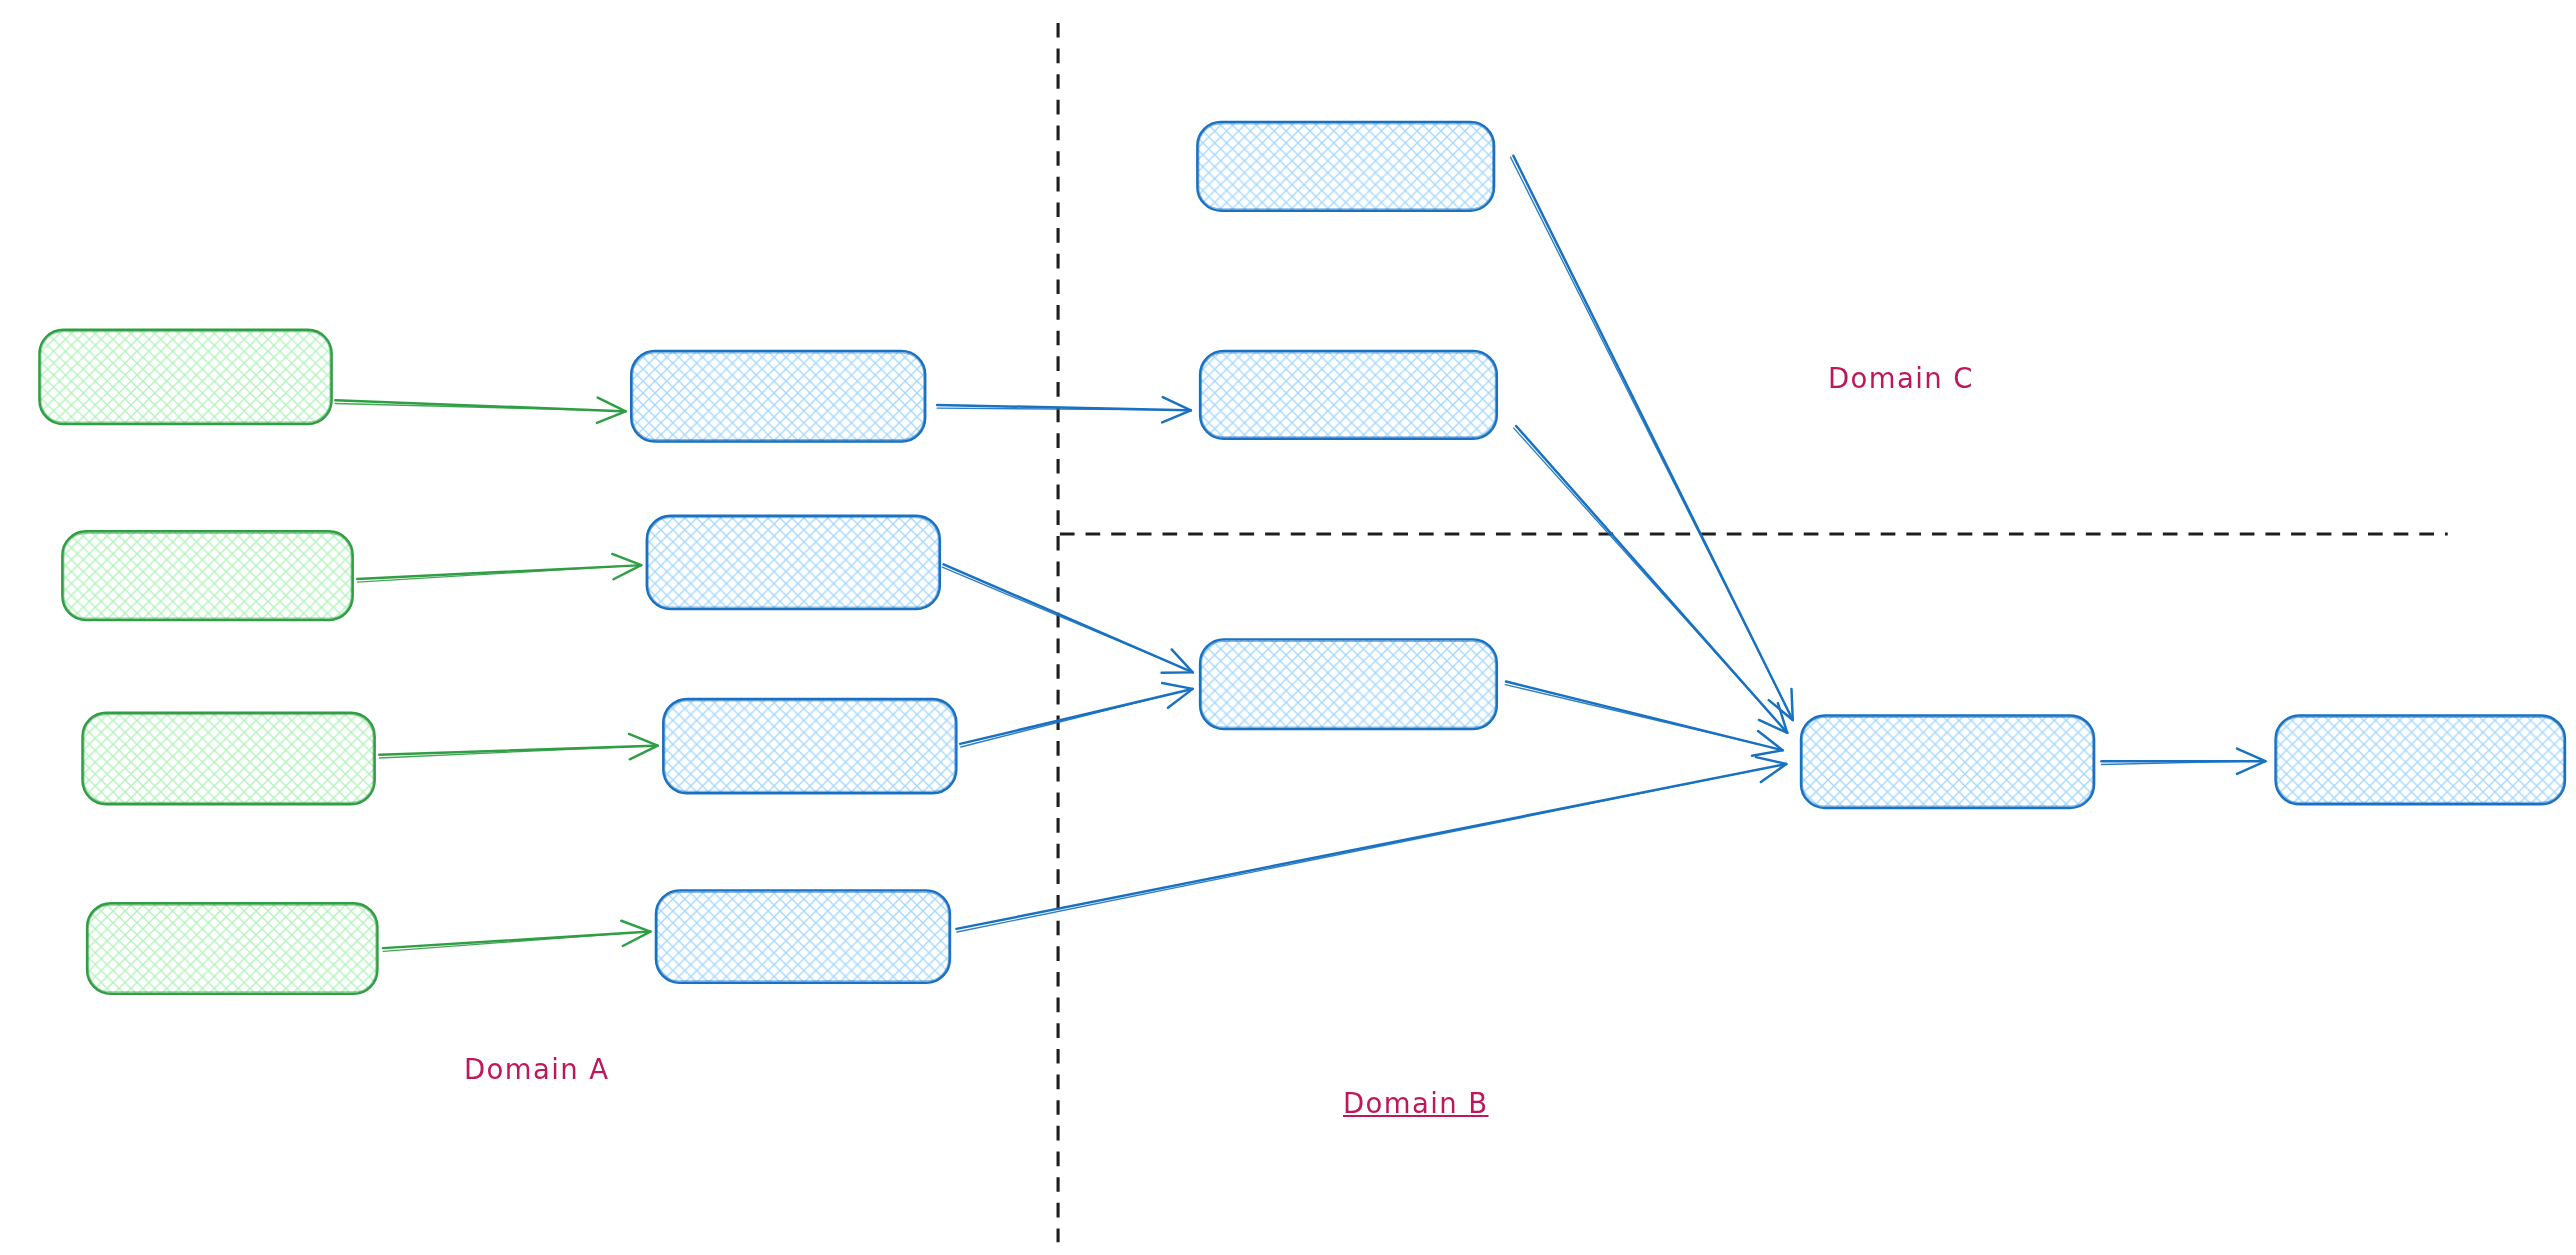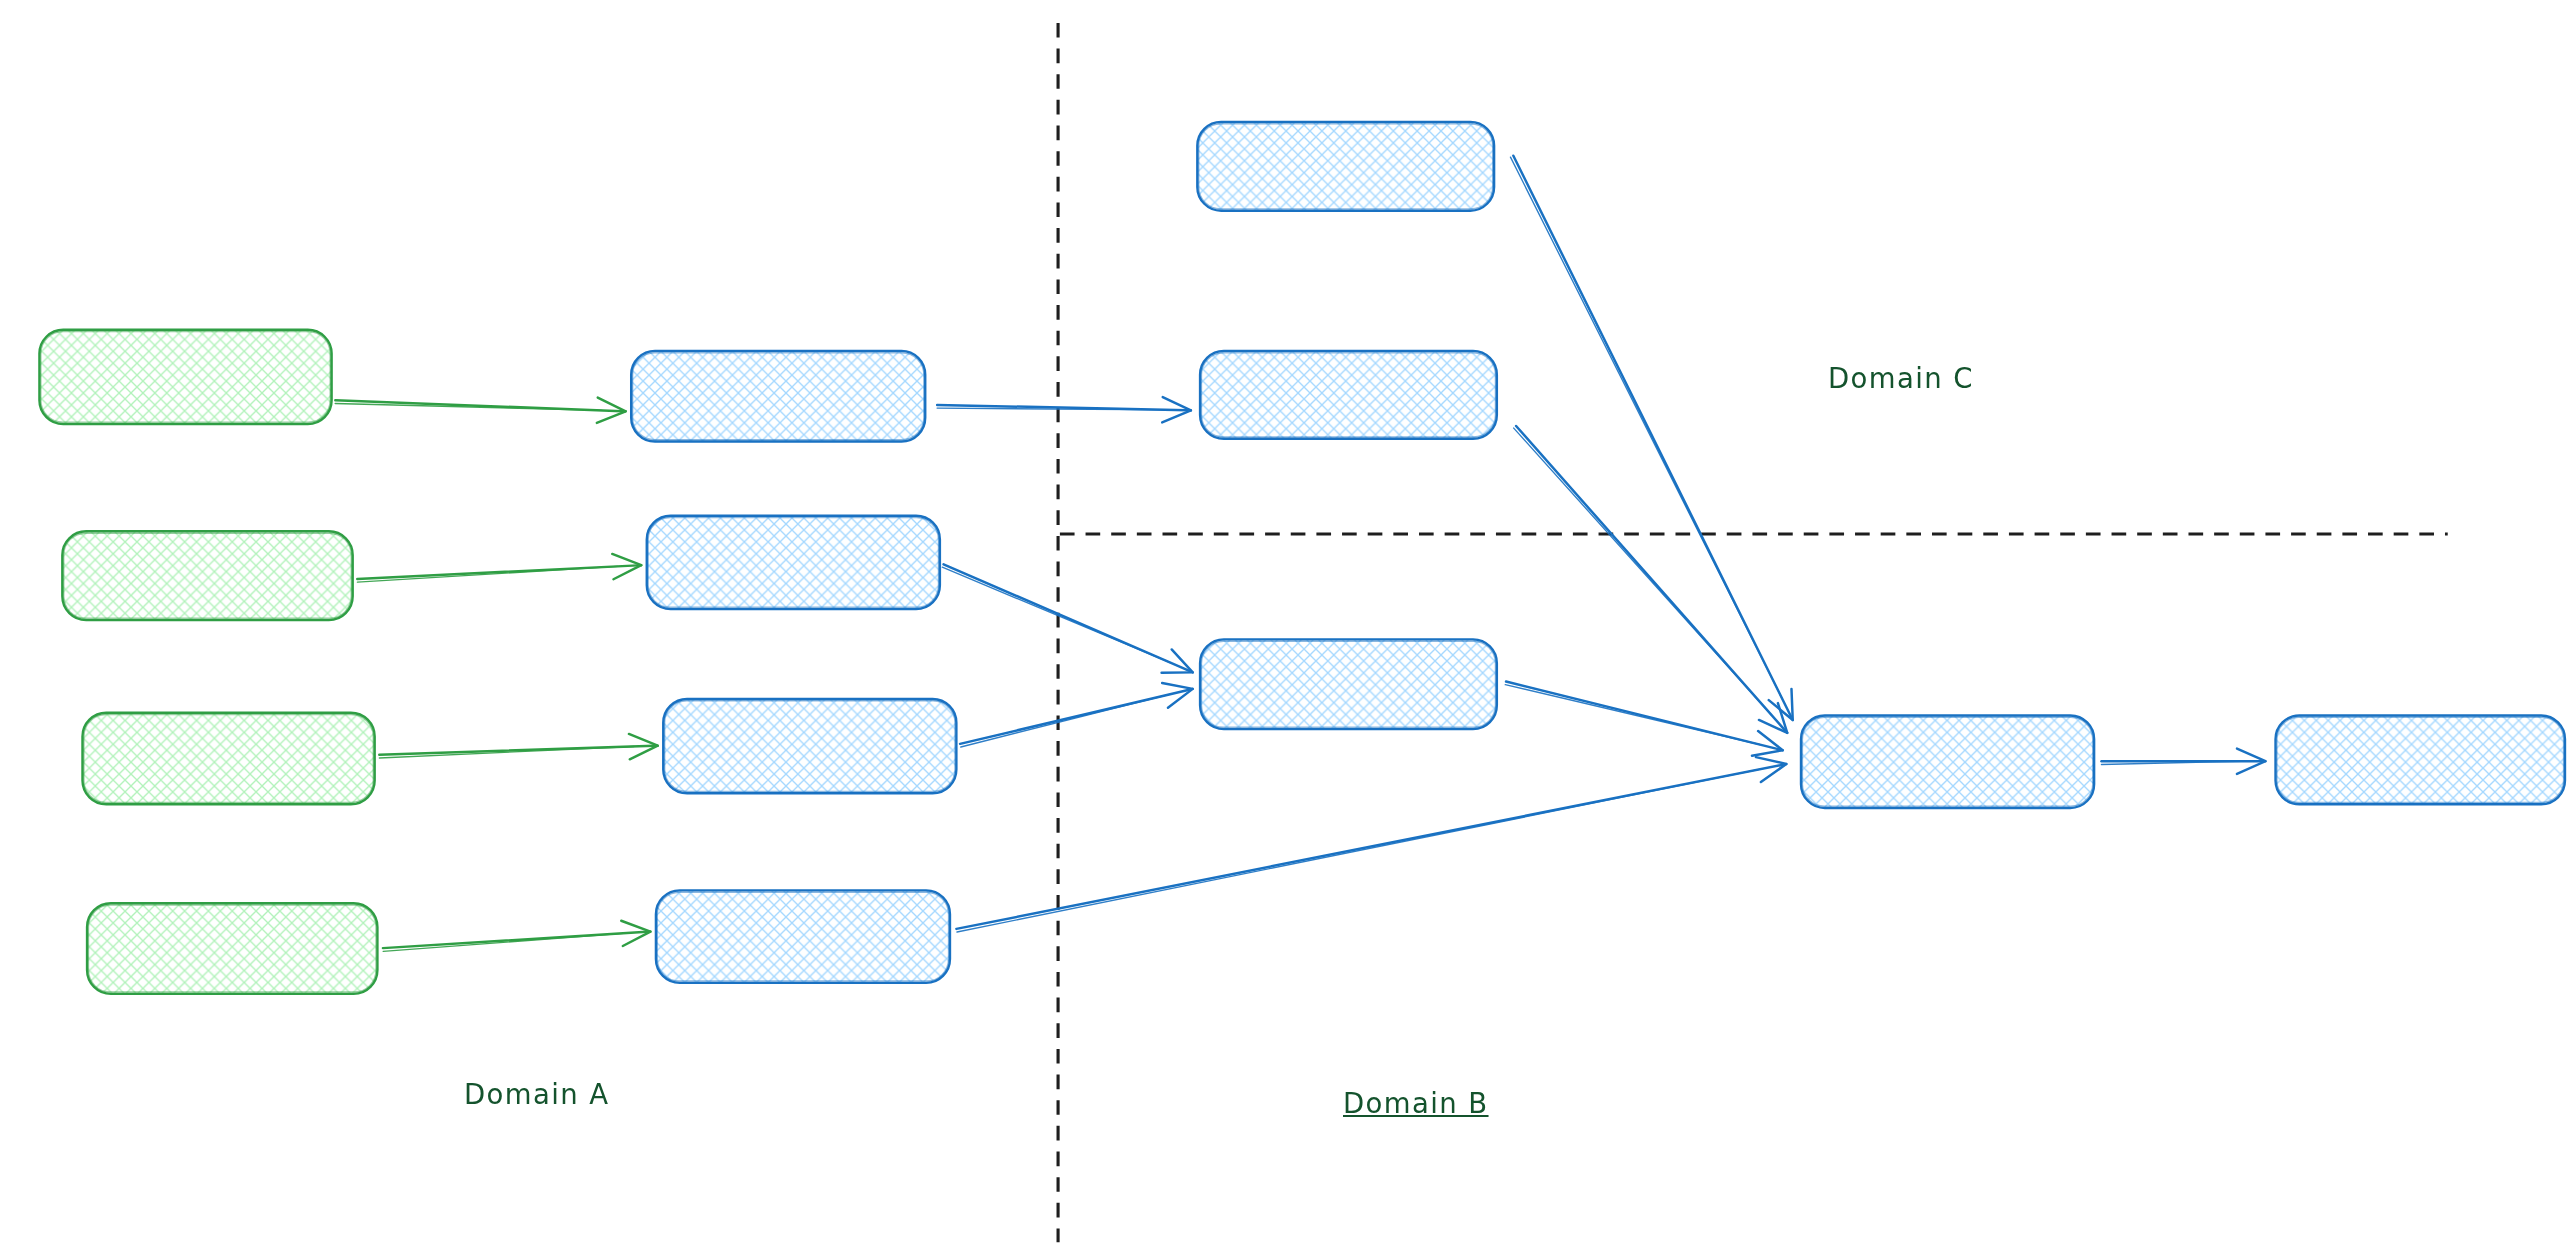--- a/index.html
+++ b/index.html
@@ -8,26 +8,26 @@
     width:2576px;height:1255px;
     background:#ffffff;
     overflow:hidden;
     font-family:"DejaVu Sans",sans-serif;
   }
   #diagram{position:absolute;left:0;top:0;}
   .domain-label{
     position:absolute;
     font-size:27.5px;
     line-height:31px;
-    color:#14532d;
+    color:#be185d;
     letter-spacing:1.4px;
     white-space:nowrap;
     font-family:"DejaVu Sans",sans-serif;
   }
-  #label-domain-a{left:464px;top:1079px;text-align:center;}
+  #label-domain-a{left:464px;top:1054px;text-align:center;}
   #label-domain-b{left:1343px;top:1088px;text-decoration:underline;}
   #label-domain-c{left:1828px;top:363px;}
 </style>
 </head>
 <body>
 
 <div class="canvas">
   <svg id="diagram" width="2576" height="1255" viewBox="0 0 2812 1370">
       <defs>
         <pattern id="hatch-green" width="13" height="13" patternUnits="userSpaceOnUse">

